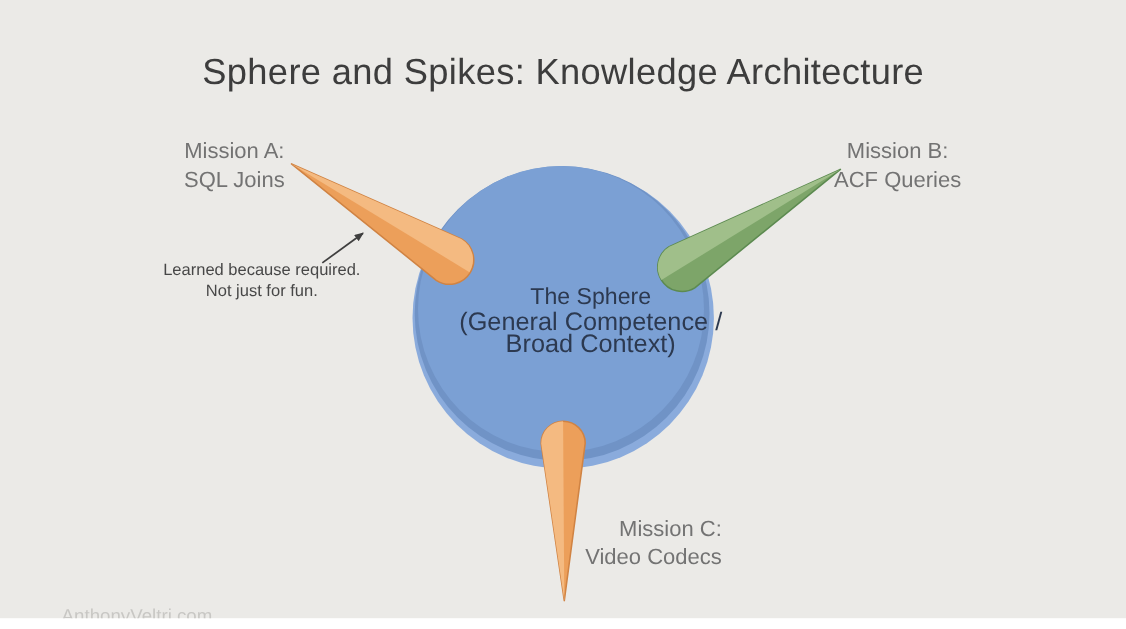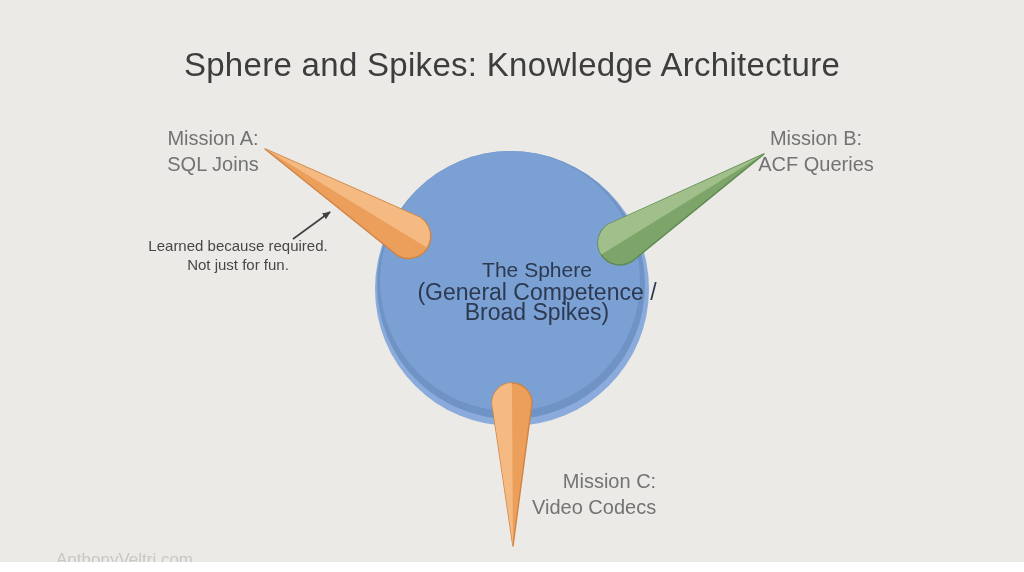--- a/index.html
+++ b/index.html
@@ -117,21 +117,21 @@
   </div>
 
   <div class="mission-label mission-c">
     <div>Mission C:</div>
     <div>Video Codecs</div>
   </div>
 
   <div class="sphere-label">
     <div class="main-line">The Sphere</div>
     <div class="sub-line">(General Competence /</div>
-    <div class="sub-line">Broad Spikes)</div>
+    <div class="sub-line">Broad Context)</div>
   </div>
 
   <div class="annotation">
     <div>Learned because required.</div>
     <div>Not just for fun.</div>
   </div>
 
   <div class="watermark">AnthonyVeltri.com</div>
 
 </div>

